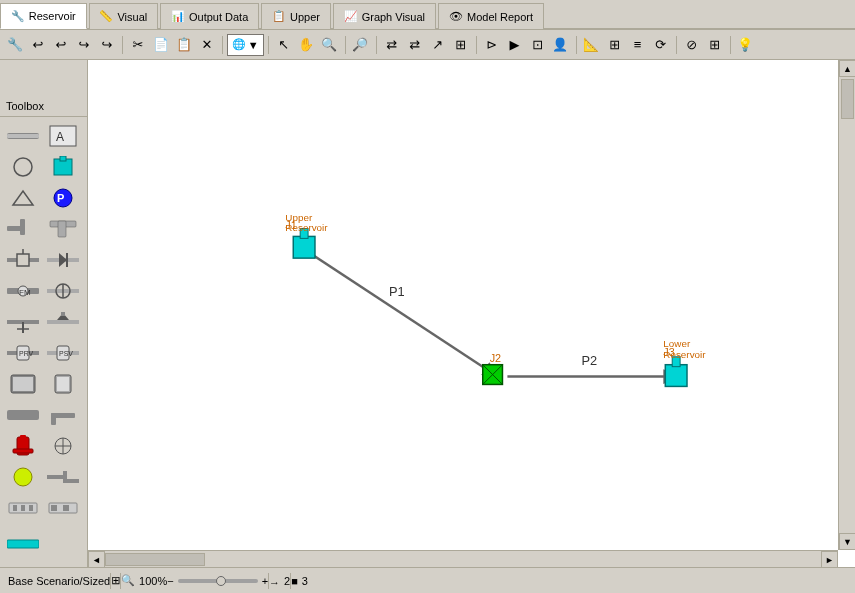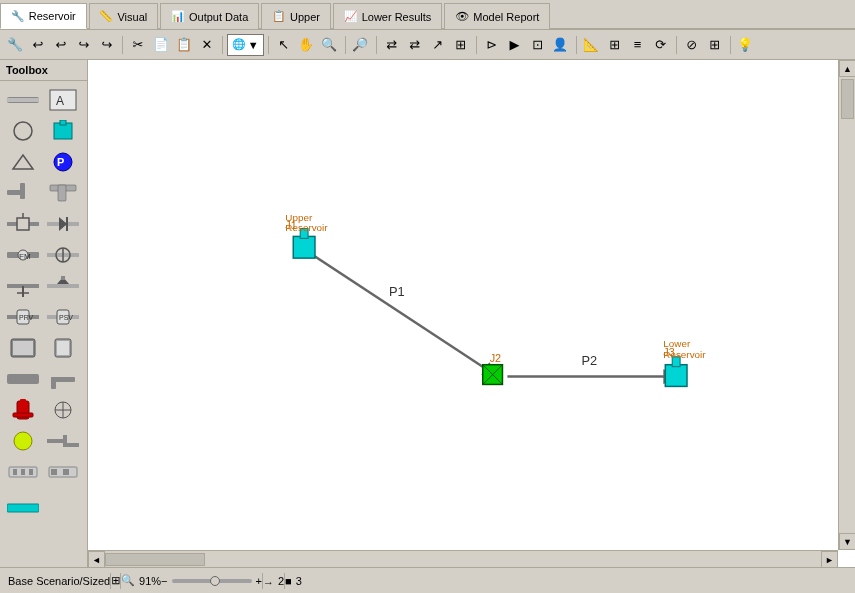--- a/index.html
+++ b/index.html
@@ -83,22 +83,23 @@
       width: 88px;
       background: #d4d0c8;
       border-right: 1px solid #aca899;
       display: flex;
       flex-direction: column;
     }
     .toolbox-header {
       background: #d4d0c8;
       padding: 4px 6px;
       font-size: 11px;
-      font-weight: bold;
+      font-weight: normal;
       border-bottom: 1px solid #aca899;
+      margin-top: 36px;
     }
     .toolbox-grid {
       display: grid;
       grid-template-columns: 1fr 1fr;
       gap: 3px;
       padding: 5px;
       overflow-y: auto;
     }
     .toolbox-item {
       width: 36px;
@@ -185,21 +186,21 @@
   <div class="tab">
     <span>📊</span>
     <span>Output Data</span>
   </div>
   <div class="tab">
     <span>📋</span>
     <span>Upper</span>
   </div>
   <div class="tab">
     <span>📈</span>
-    <span>Lower Results</span>
+    <span>Graph Visual</span>
   </div>
   <div class="tab">
     <span>👁</span>
     <span>Model Report</span>
   </div>
 </div>
 
 <div class="toolbar">
   <div class="toolbar-btn">🔧</div>
   <div class="toolbar-btn">↩</div>
@@ -497,21 +498,21 @@
 
 <div class="status-bar">
   <span>Base Scenario/Sized</span>
   <div class="status-sep"></div>
   <div class="status-item">
     <span>⊞</span>
   </div>
   <div class="status-sep"></div>
   <div class="status-item">
     <span>🔍</span>
-    <span>91%</span>
+    <span>100%</span>
   </div>
   <div class="status-item">
     <span style="cursor:pointer">−</span>
     <div class="zoom-slider">
       <div class="zoom-thumb"></div>
     </div>
     <span style="cursor:pointer">+</span>
   </div>
   <div class="status-sep"></div>
   <div class="status-item">

